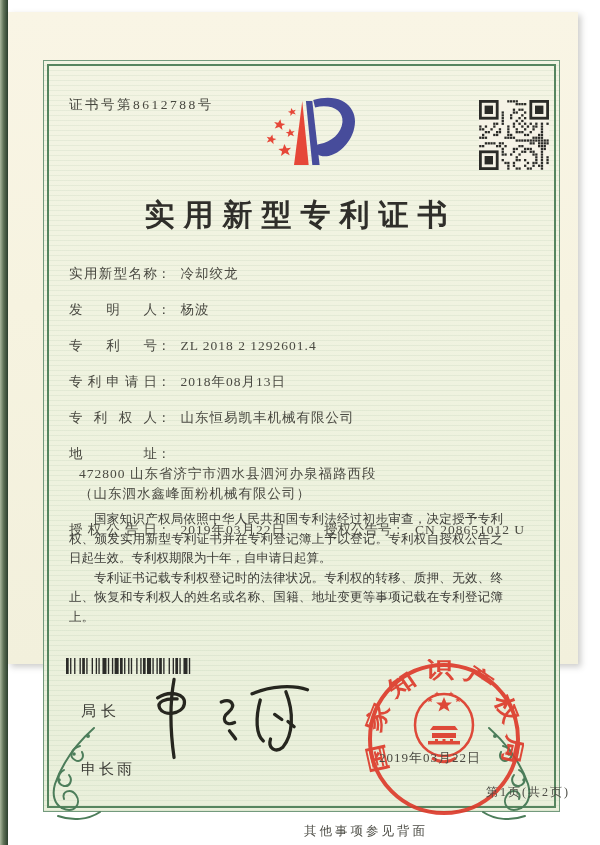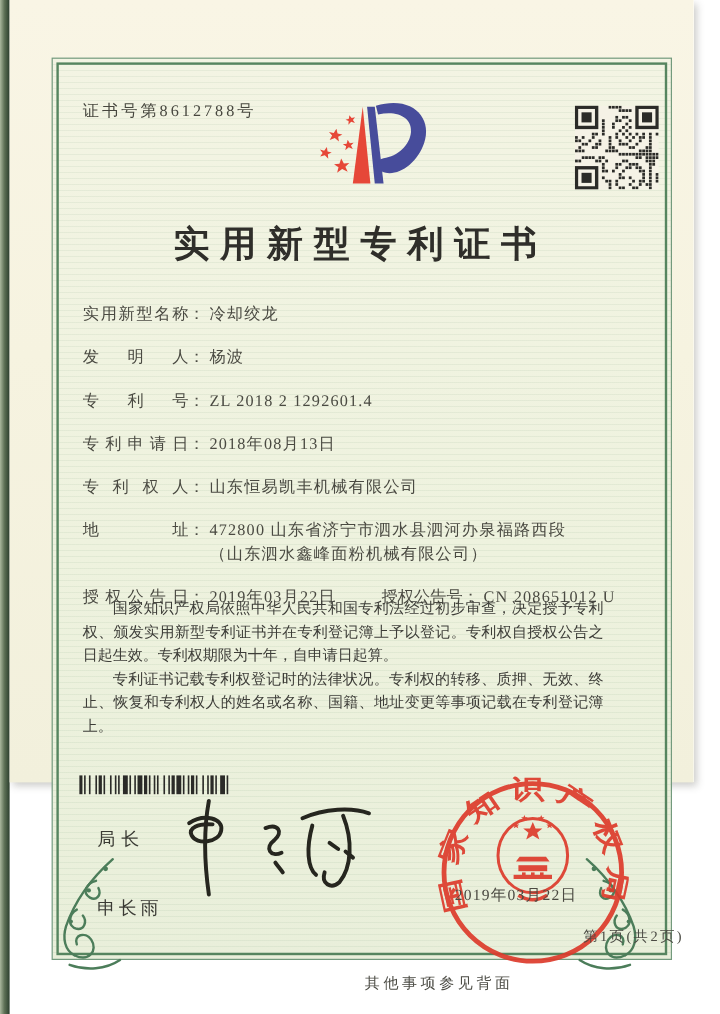--- a/index.html
+++ b/index.html
@@ -8,21 +8,21 @@
     background:#ffffff;
     font-family:"Liberation Serif","DejaVu Serif",serif;
     color:#3f3f3c;
   }
   .abs{position:absolute;}
   .spine{
     position:absolute;left:0;top:0;width:8px;height:845px;
     background:linear-gradient(90deg,#aab79d 0%,#5f7257 45%,#2c3f2e 100%);
   }
   .paper{
-    position:absolute;left:8px;top:0;width:570px;height:652px;
+    position:absolute;left:8px;top:12px;width:570px;height:652px;
     background:linear-gradient(180deg,#f9f5e5 0%,#f6f3e0 45%,#f2f0dc 100%);
     box-shadow:3px 3px 6px rgba(60,60,50,.25);
   }
   .frame{
     position:absolute;left:35px;top:48px;width:515px;height:750px;
     border:1px solid #739a7d;
     background:
       repeating-linear-gradient(0deg, rgba(115,155,120,.10) 0px, rgba(115,155,120,.10) 1px, rgba(0,0,0,0) 1px, rgba(0,0,0,0) 5px),
       linear-gradient(180deg,#f3f4e3 0%,#eef2de 55%,#e9efda 100%);
   }
@@ -35,21 +35,21 @@
     font-size:30px;font-weight:bold;letter-spacing:9px;color:#2f2e2a;
   }
   .fields{left:61px;top:252px;width:434px;font-size:13.5px;color:#4a4a42;}
   .frow{margin-bottom:16px;line-height:20px;white-space:nowrap;}
   .frow.wrap{white-space:normal;}
   .flabel{
     display:inline-block;width:88px;vertical-align:top;
     text-align:justify;text-align-last:justify;letter-spacing:0;
   }
   .fcolon{display:inline-block;vertical-align:top;}
-  .fvalue{display:inline-block;vertical-align:top;margin-left:4px;letter-spacing:1px;}
+  .fvalue{display:inline-block;vertical-align:top;margin-left:10px;letter-spacing:1px;}
   .fvalue.long{width:326px;white-space:normal;line-height:20px;}
   .grant-row{margin-top:10px;line-height:20px;white-space:nowrap;}
   .grant-gap{display:inline-block;width:38px;}
   .paras{left:61px;top:498px;width:434px;font-size:12.5px;line-height:19.5px;
     color:#3d3d38;text-align:justify;}
   .paras p{margin:0;text-indent:2em;}
   .barcode{left:58px;top:646px;width:172px;height:16px;}
   .director-title{left:73px;top:690px;font-size:15px;letter-spacing:5px;color:#3a3a34;}
   .director-name{left:73px;top:718px;font-size:15px;letter-spacing:3px;color:#3a3a34;margin-top:30px;}
   .signature{left:125px;top:660px;width:195px;height:95px;}

